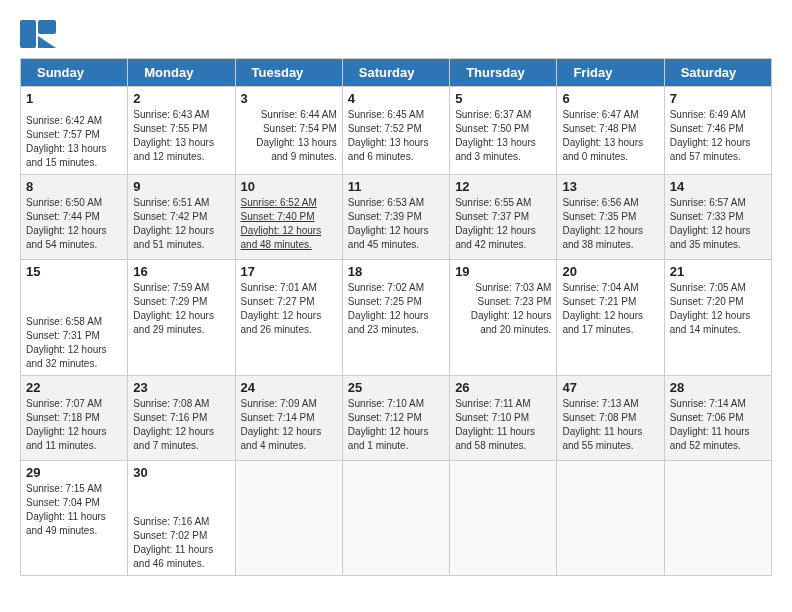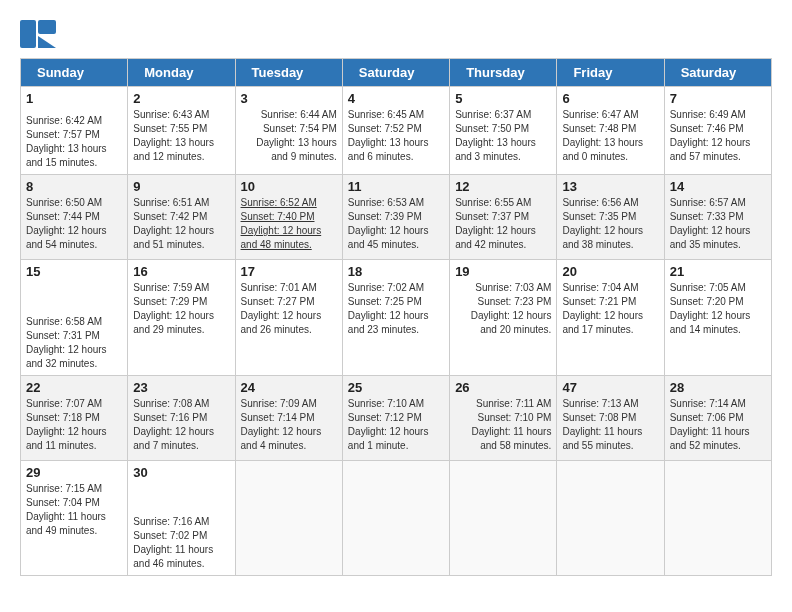--- a/index.html
+++ b/index.html
@@ -299,21 +299,21 @@
         </td>
         <td>
           <span class="day-num">25</span>
           <div class="day-info" style="white-space: pre-line;">Sunrise: 7:10 AM
 Sunset: 7:12 PM
 Daylight: 12 hours
 and 1 minute.</div>
         </td>
         <td>
           <span class="day-num">26</span>
-          <div class="day-info" style="white-space: pre-line; text-align: right;">Sunrise: 7:11 AM
+          <div class="day-info" style="white-space: pre-line;">Sunrise: 7:11 AM
 Sunset: 7:10 PM
 Daylight: 11 hours
 and 58 minutes.</div>
         </td>
         <td>
           <span class="day-num">47</span>
           <div class="day-info" style="white-space: pre-line;">Sunrise: 7:13 AM
 Sunset: 7:08 PM
 Daylight: 11 hours
 and 55 minutes.</div>

